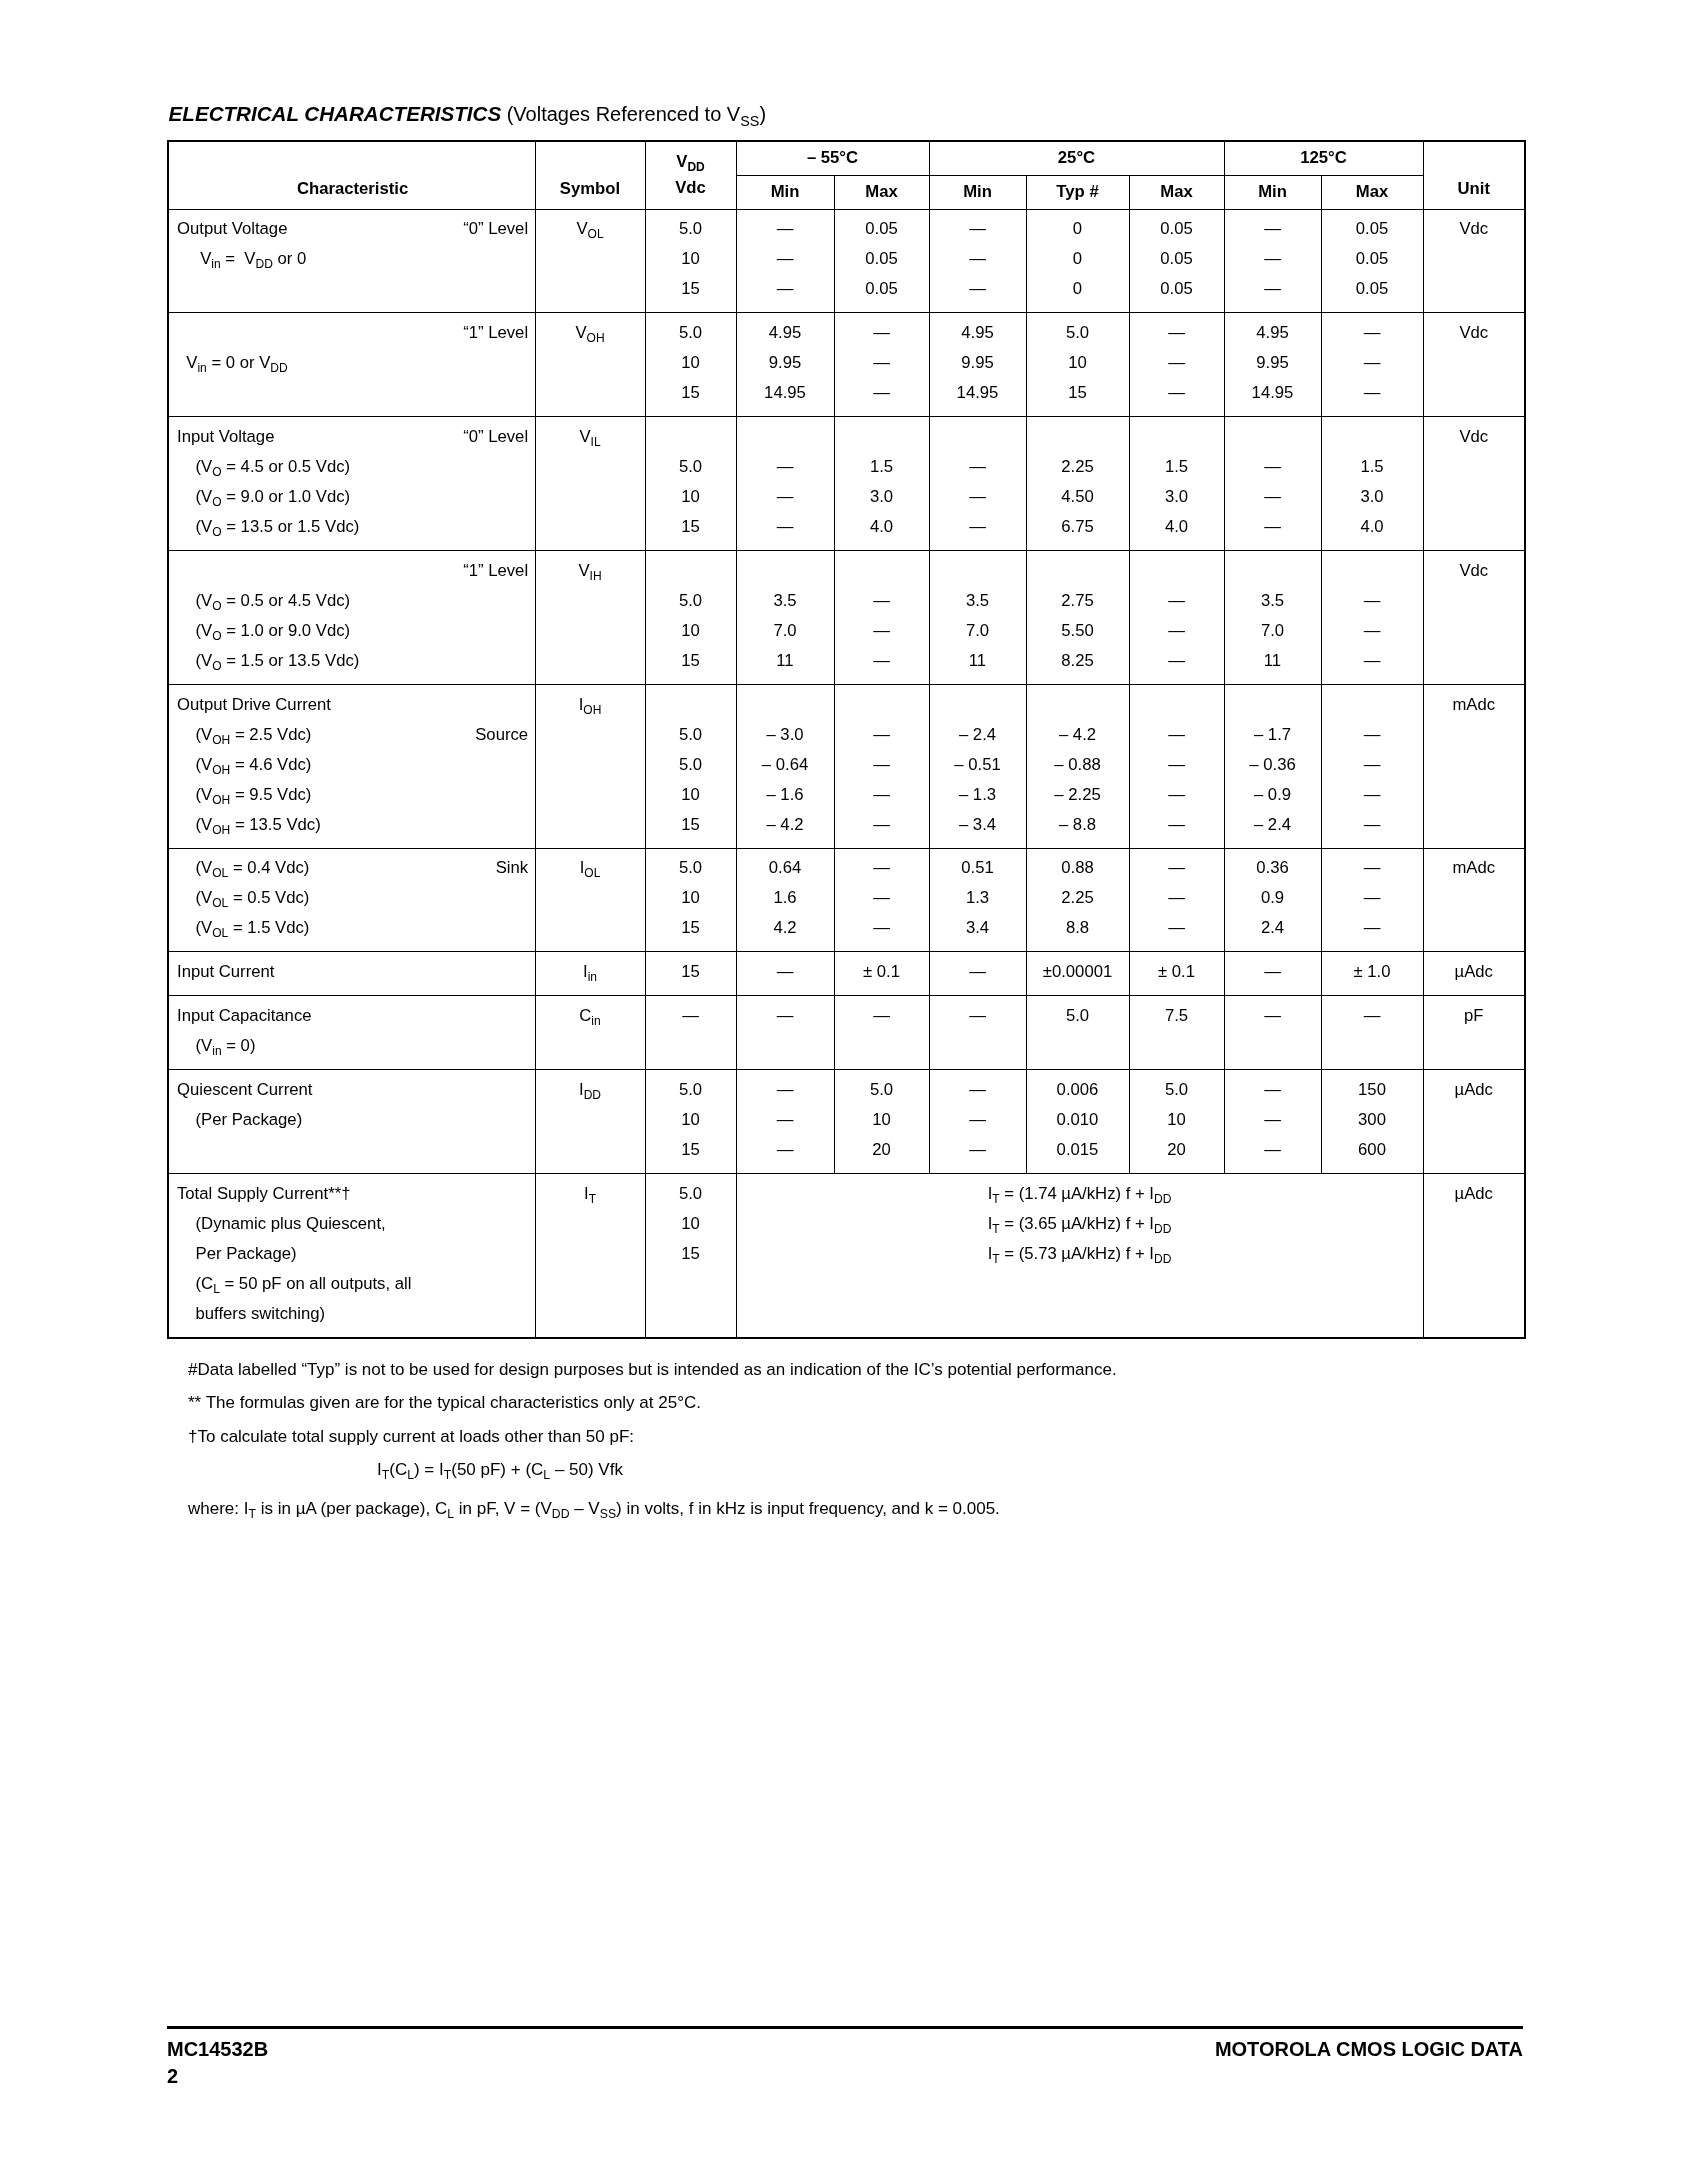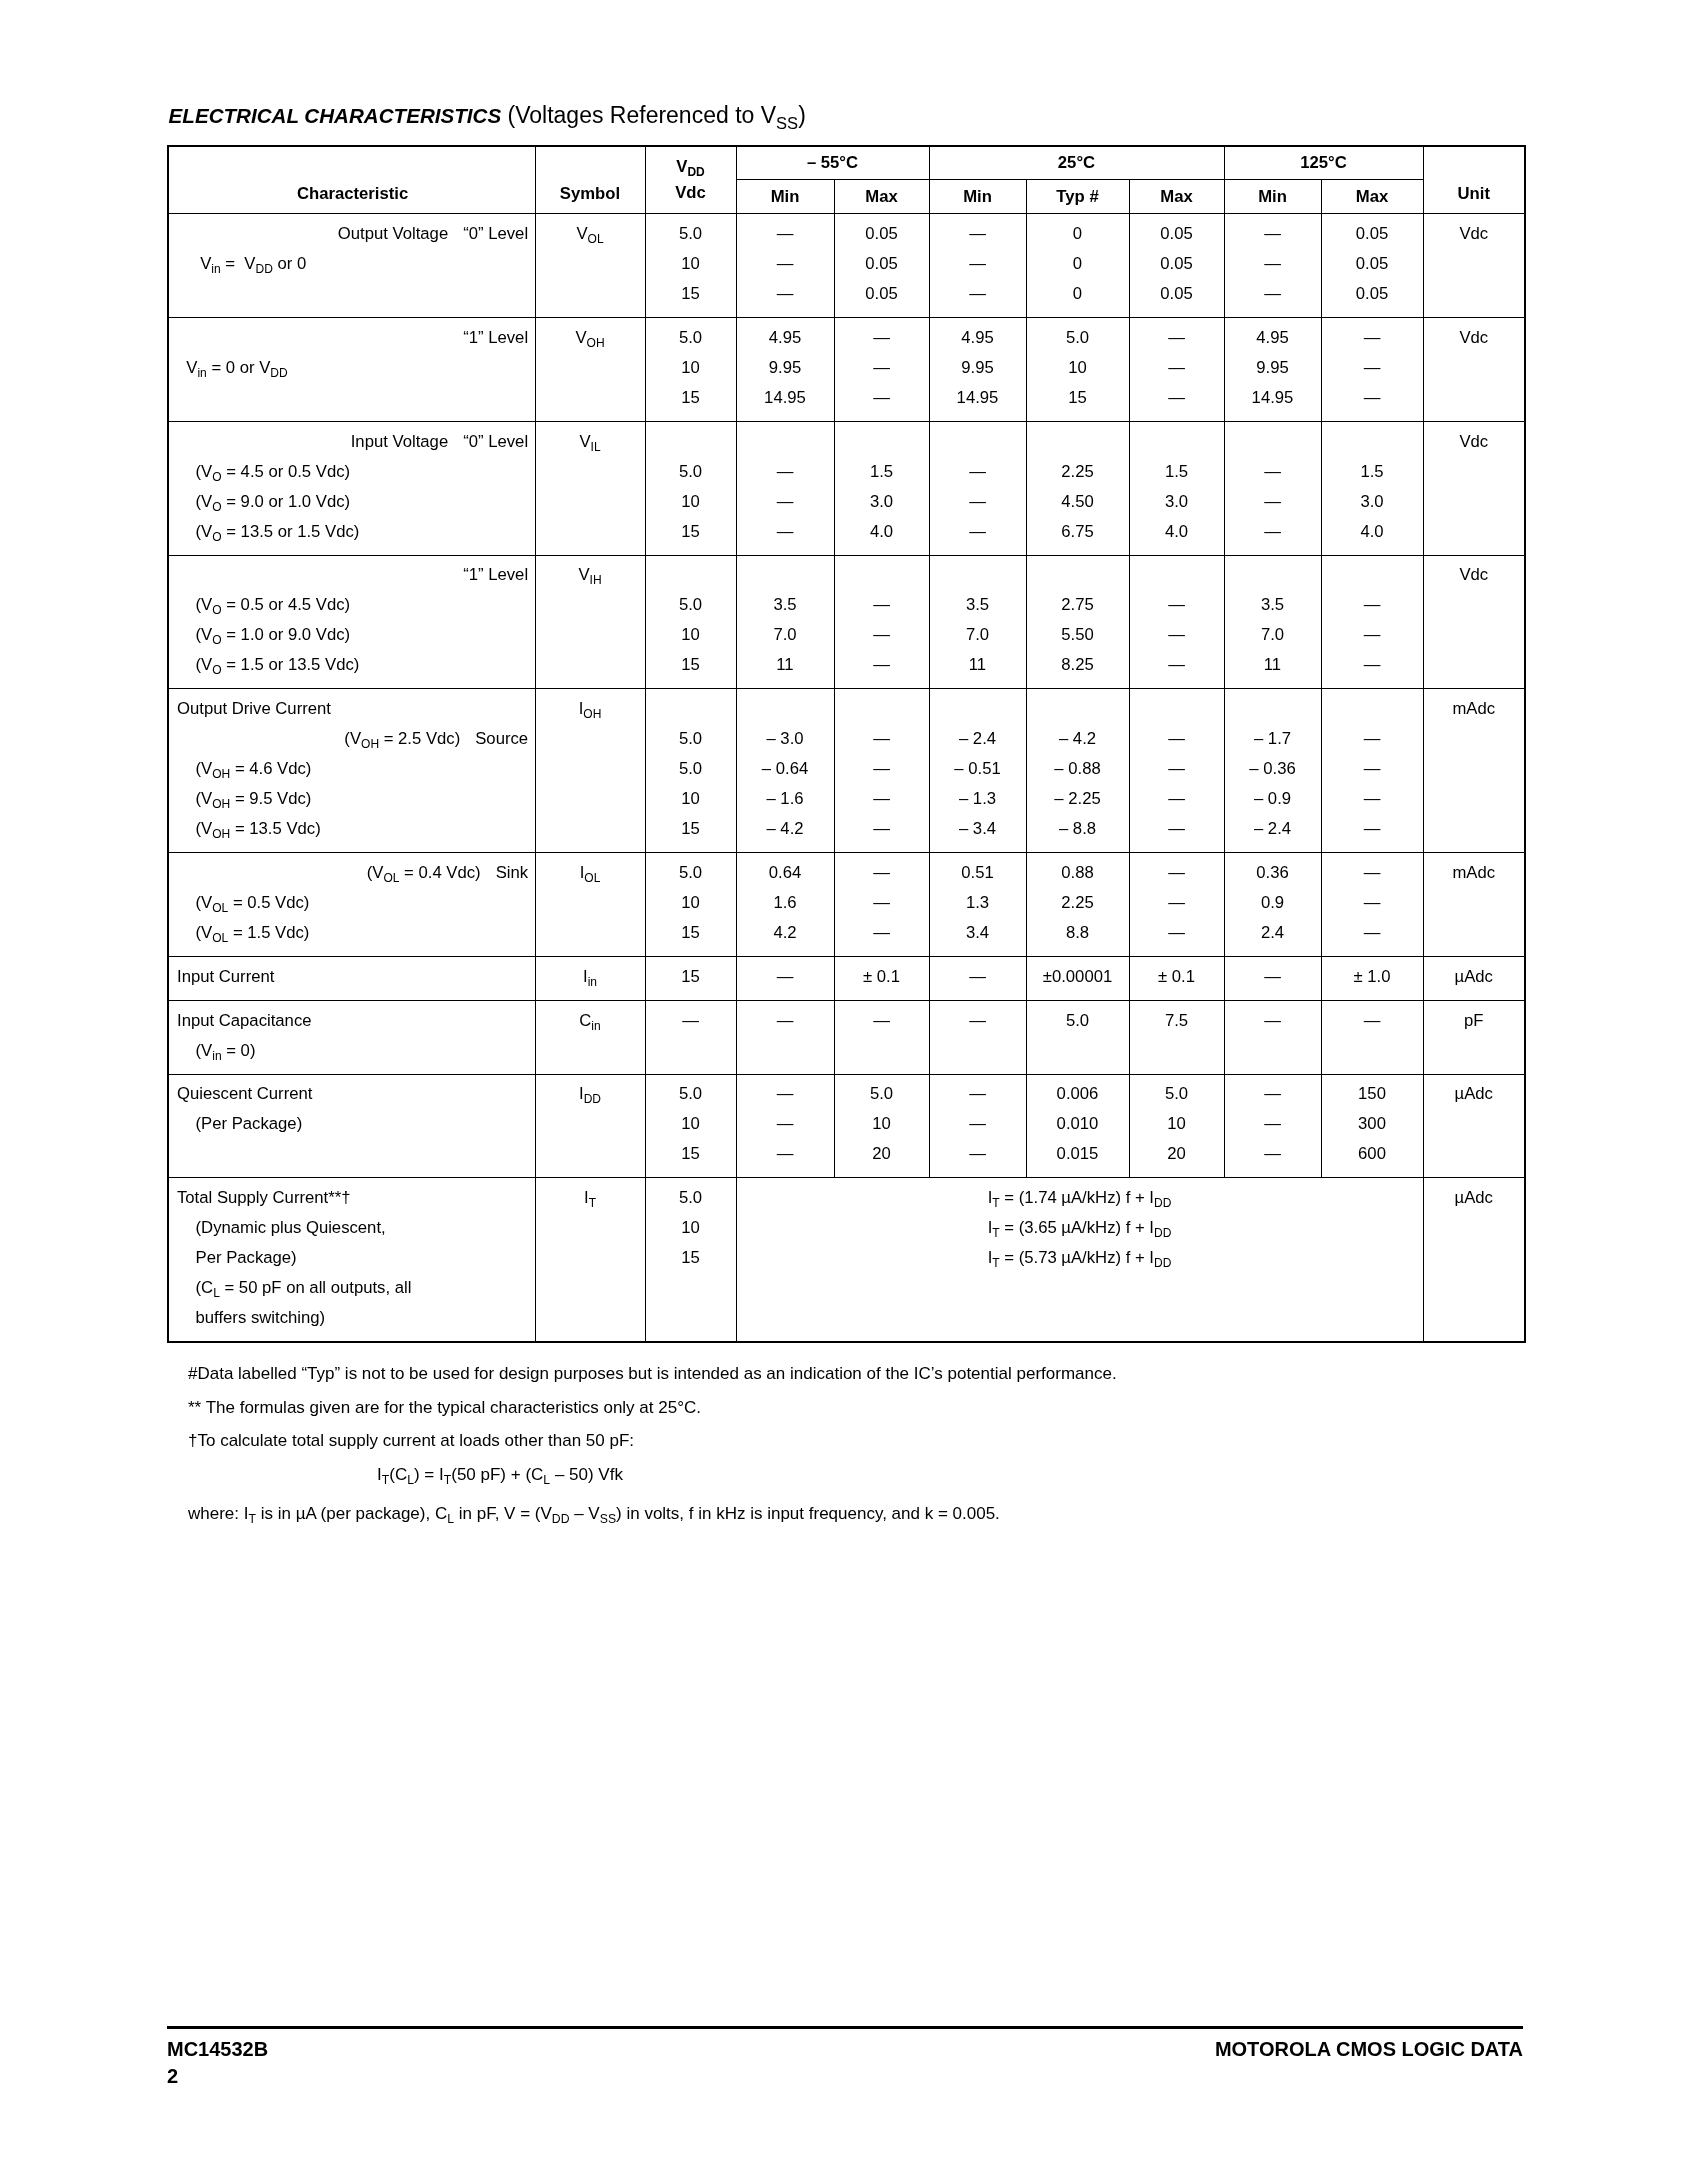--- a/index.html
+++ b/index.html
@@ -6,34 +6,34 @@
   body {
     width: 1687px; height: 2183px;
     background: #ffffff; color: #000000;
     font-family: "Liberation Sans", sans-serif;
   }
   .page { position: relative; width: 1687px; height: 2183px; overflow: hidden; background: #fff; }
   .content { position: absolute; left: 167px; top: 102px; width: 1356px; }
 
   .title-row { margin: 0 0 11px 1.6px; white-space: pre; }
   .title-main { font-size: 20.6px; font-weight: bold; font-style: italic; }
-  .title-sub { font-size: 23px; }
+  .title-sub { font-size: 20px; }
 
   sub { font-size: 0.72em; }
 
   table.ec { border-collapse: collapse; table-layout: fixed; width: 1356px; border: 2.4px solid #000; }
   .ec th, .ec td { border: 1.6px solid #000; }
   .ec thead th { font-size: 16.7px; font-weight: bold; text-align: center; padding: 6.4px 3.2px; }
   .th-bottom { vertical-align: bottom; padding-bottom: 9.5px !important; }
   .th-mid { vertical-align: middle; }
   .ec td { vertical-align: top; font-size: 16.7px; padding: 4.8px 4.8px 8px 4.8px; }
 
   .ln { height: 30px; line-height: 30px; white-space: pre; overflow: visible; }
   thead .ln { height: 26px; line-height: 26px; text-align: center; }
-  .just { display: flex; justify-content: flex-end; gap: 15px; }
+  .just { display: flex; justify-content: space-between; }
   .just span { white-space: pre; }
 
   .c-char { text-align: left; padding-left: 8px !important; padding-right: 6.4px !important; }
   .c-sym, .c-num, .c-unit { text-align: center; }
   .c-span { text-align: center; }
 
   .footnotes { margin-top: 19px; font-size: 17px; margin-left: 21px; }
   .fn { margin-top: 9.5px; line-height: 24px; }
   .fn-formula { padding-left: 189px; }
 

